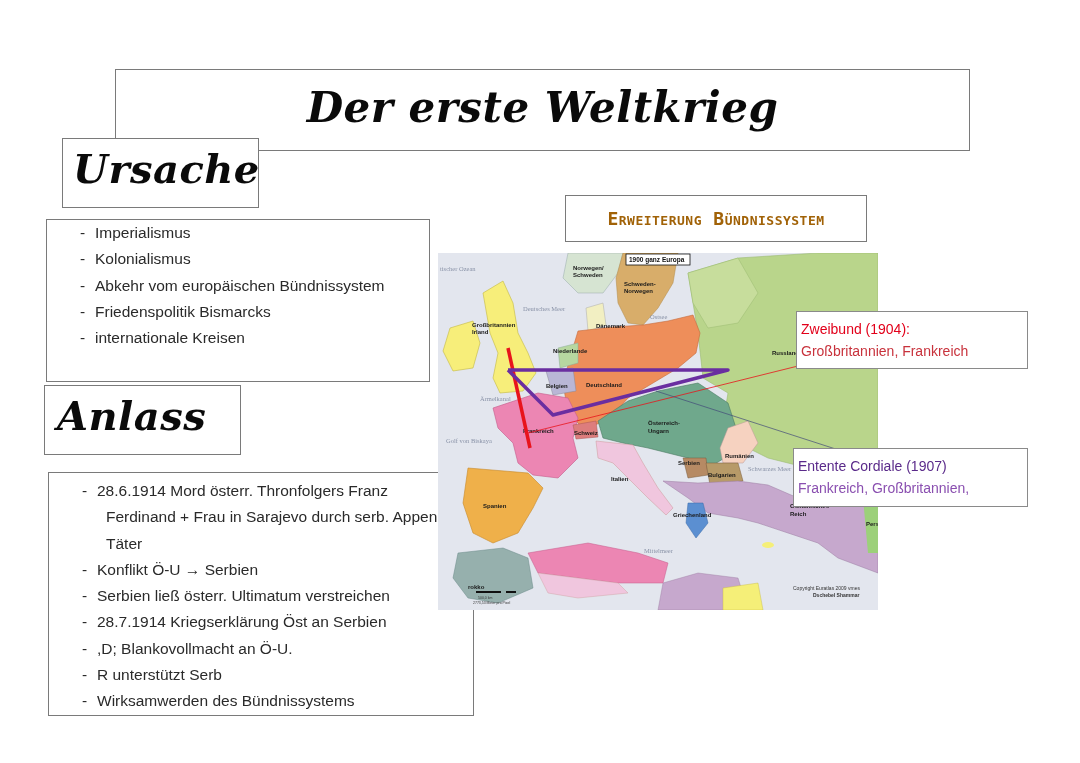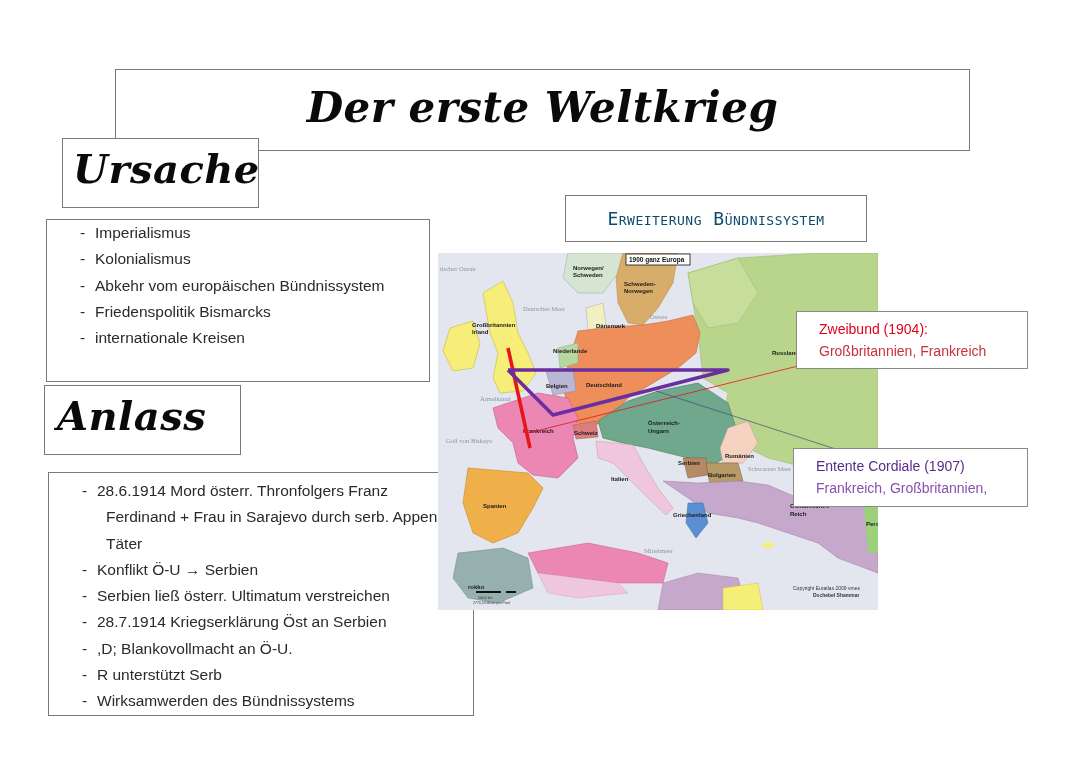--- a/index.html
+++ b/index.html
@@ -22,26 +22,26 @@
   ul.dash li {
     position:relative; padding-left:48px; font-family:"Liberation Sans", sans-serif;
     font-size:15.5px; color:#2a2a2a; line-height:26.3px; white-space:nowrap;
   }
   ul.dash li::before { content:"-"; position:absolute; left:33px; top:0; }
   ul.dash li .cont { display:block; padding-left:9px; }
   #ursache-box { left:46px; top:219px; width:384px; height:163px; }
   #anlass-box { left:48px; top:472px; width:426px; height:244px; padding-top:5px; }
   #buendnis-head { left:565px; top:195px; width:302px; height:47px; display:flex; align-items:center; justify-content:center; }
   #buendnis-head span {
-    font-family:"DejaVu Sans Mono", monospace; font-weight:normal; font-size:18px; letter-spacing:0.5px;
-    color:#0c4a6e; font-variant:small-caps;
+    font-family:"DejaVu Sans Mono", monospace; font-weight:bold; font-size:18px; letter-spacing:0.5px;
+    color:#a16207; font-variant:small-caps;
   }
   #map { position:absolute; left:438px; top:253px; width:440px; height:357px; overflow:hidden; }
   #map svg { display:block; }
-  .callout { position:absolute; background:#fff; border:1px solid #8a8a8a; box-sizing:border-box; padding:6px 22px; font-family:"Liberation Sans", sans-serif; }
+  .callout { position:absolute; background:#fff; border:1px solid #8a8a8a; box-sizing:border-box; padding:6px 4px; font-family:"Liberation Sans", sans-serif; }
   #zweibund { left:796px; top:311px; width:232px; height:58px; }
   #entente { left:793px; top:448px; width:235px; height:59px; }
   .callout .ttl { font-size:14px; line-height:22px; }
   .callout .sub { font-size:14px; line-height:22px; }
   #zweibund .ttl { color:#e2001a; }
   #zweibund .sub { color:#c8323c; }
   #entente .ttl { color:#5a2a8a; }
   #entente .sub { color:#8a4fb0; }
   .maplabel { font-family:"Liberation Sans", sans-serif; font-size:6px; font-weight:bold; fill:#1a1a1a; }
   .sealabel { font-family:"Liberation Serif", serif; font-size:6.5px; fill:#8a93a8; }

